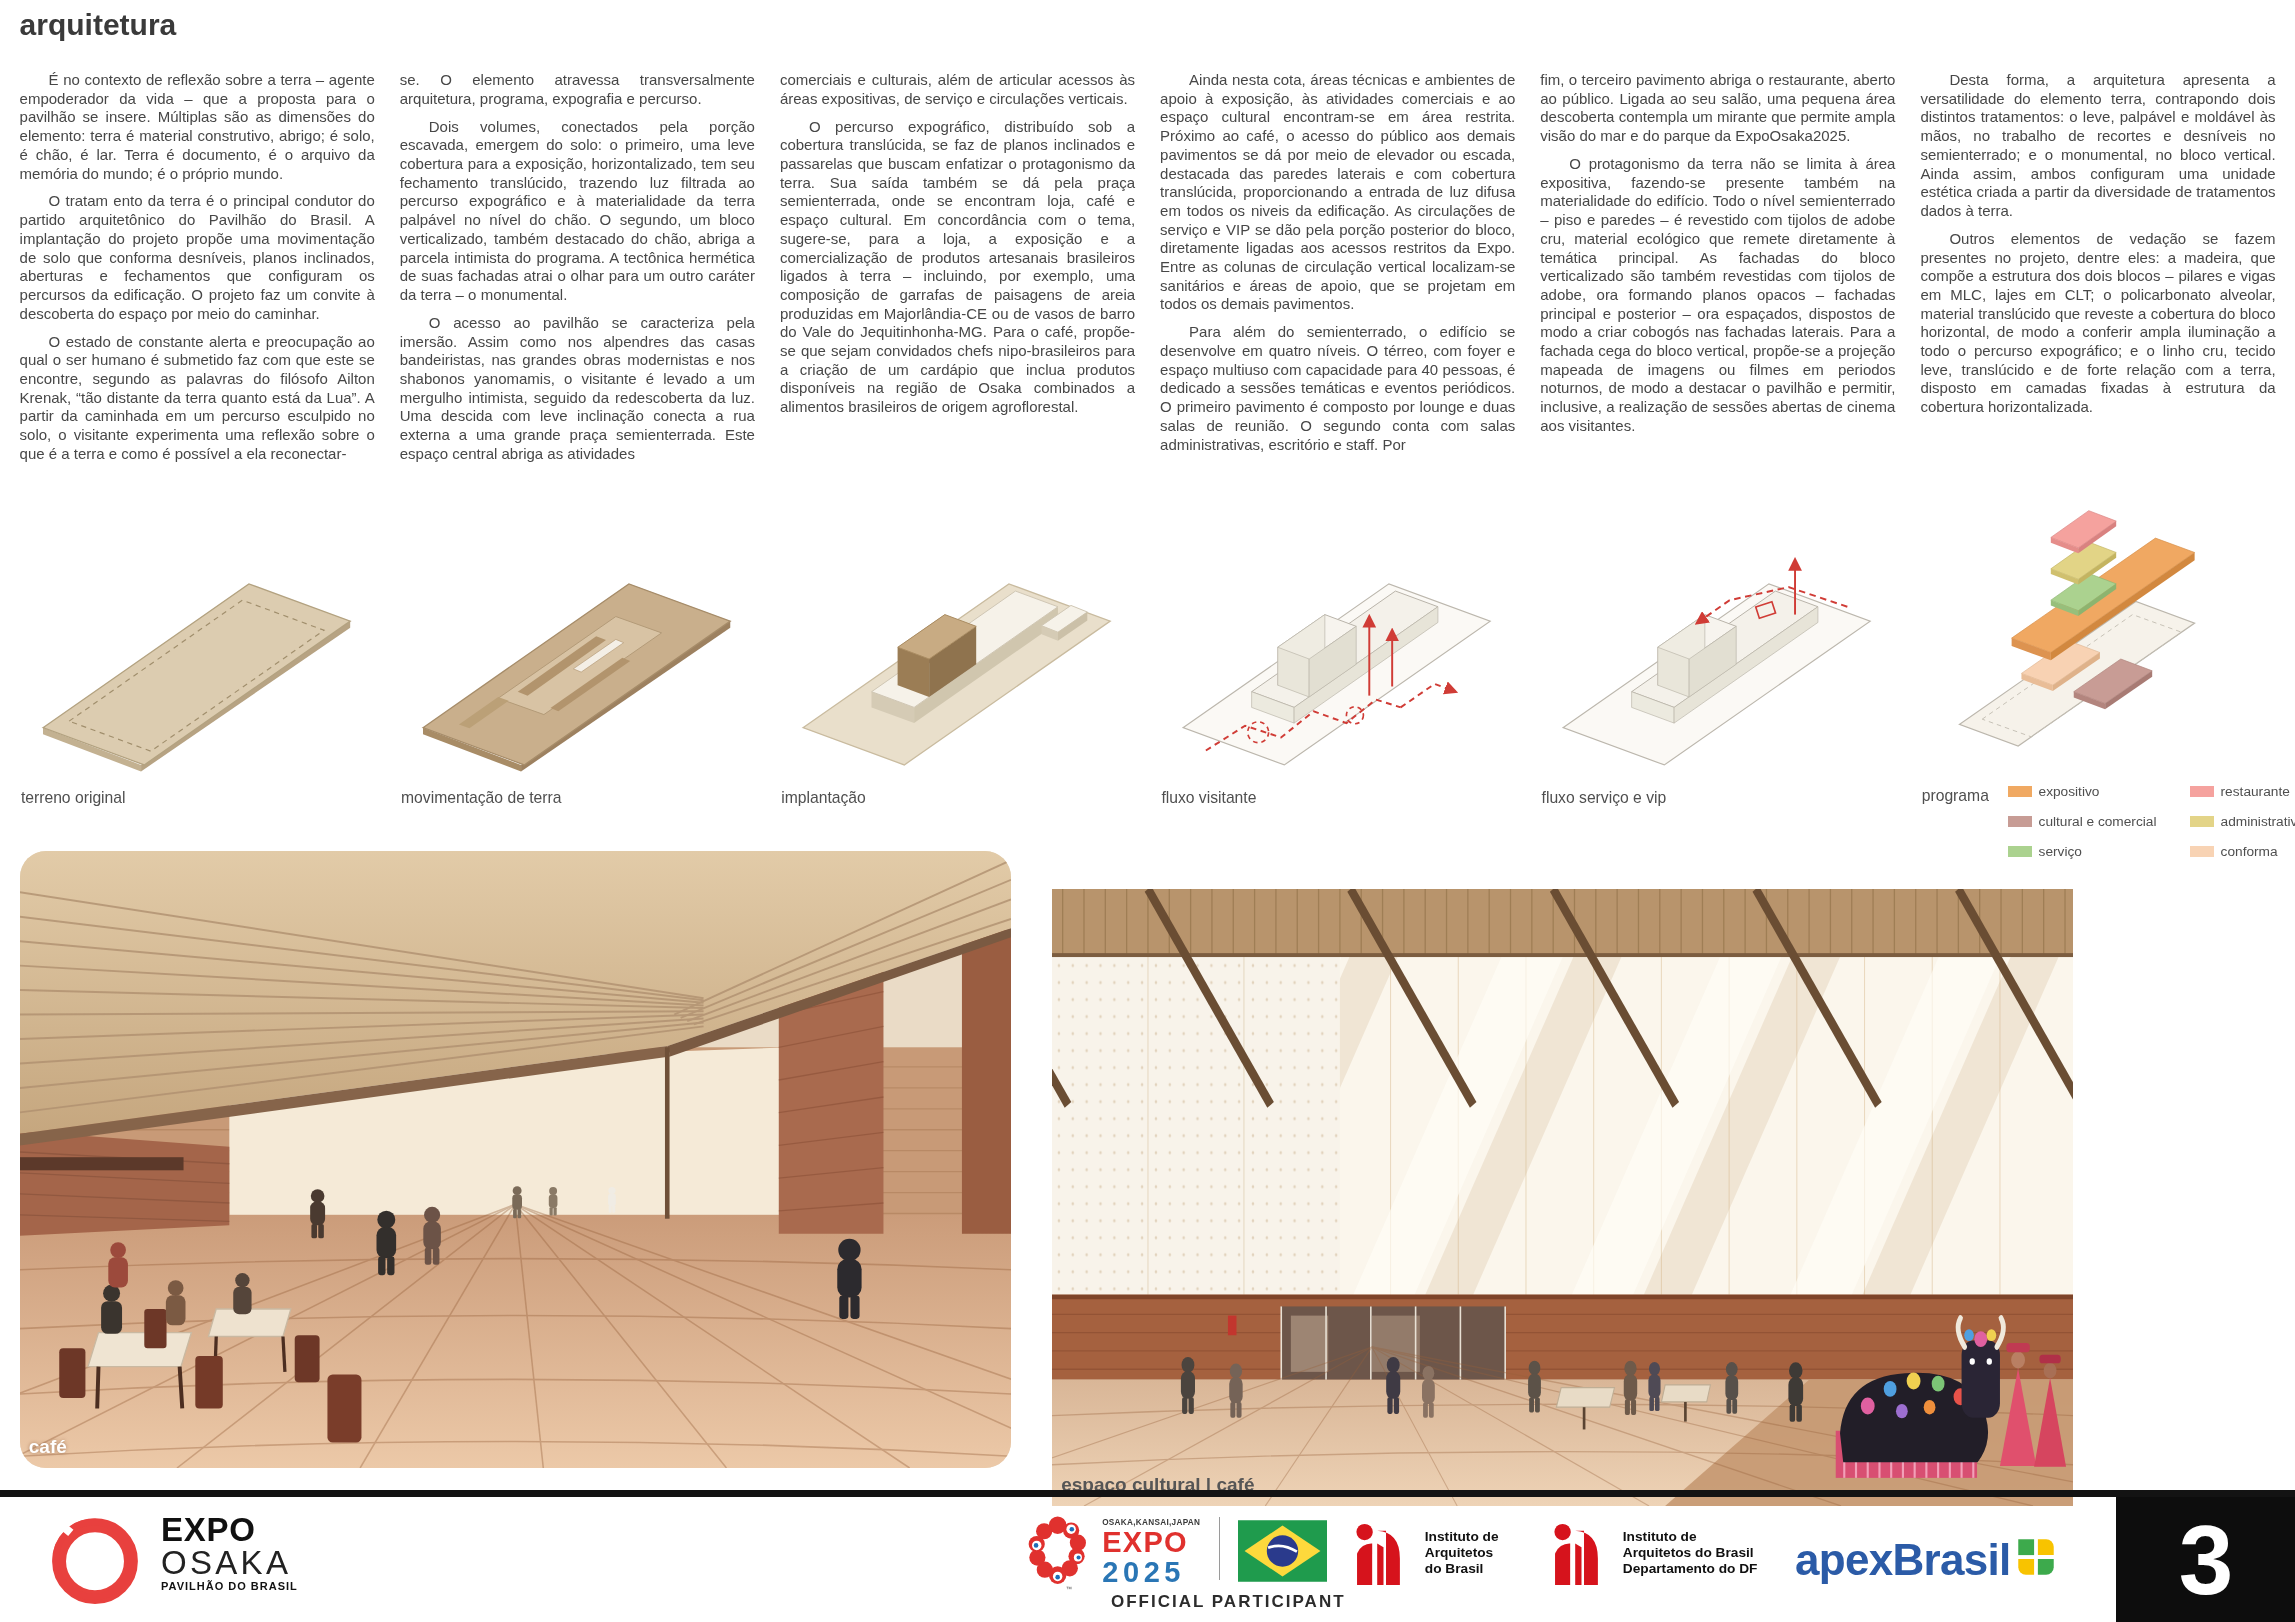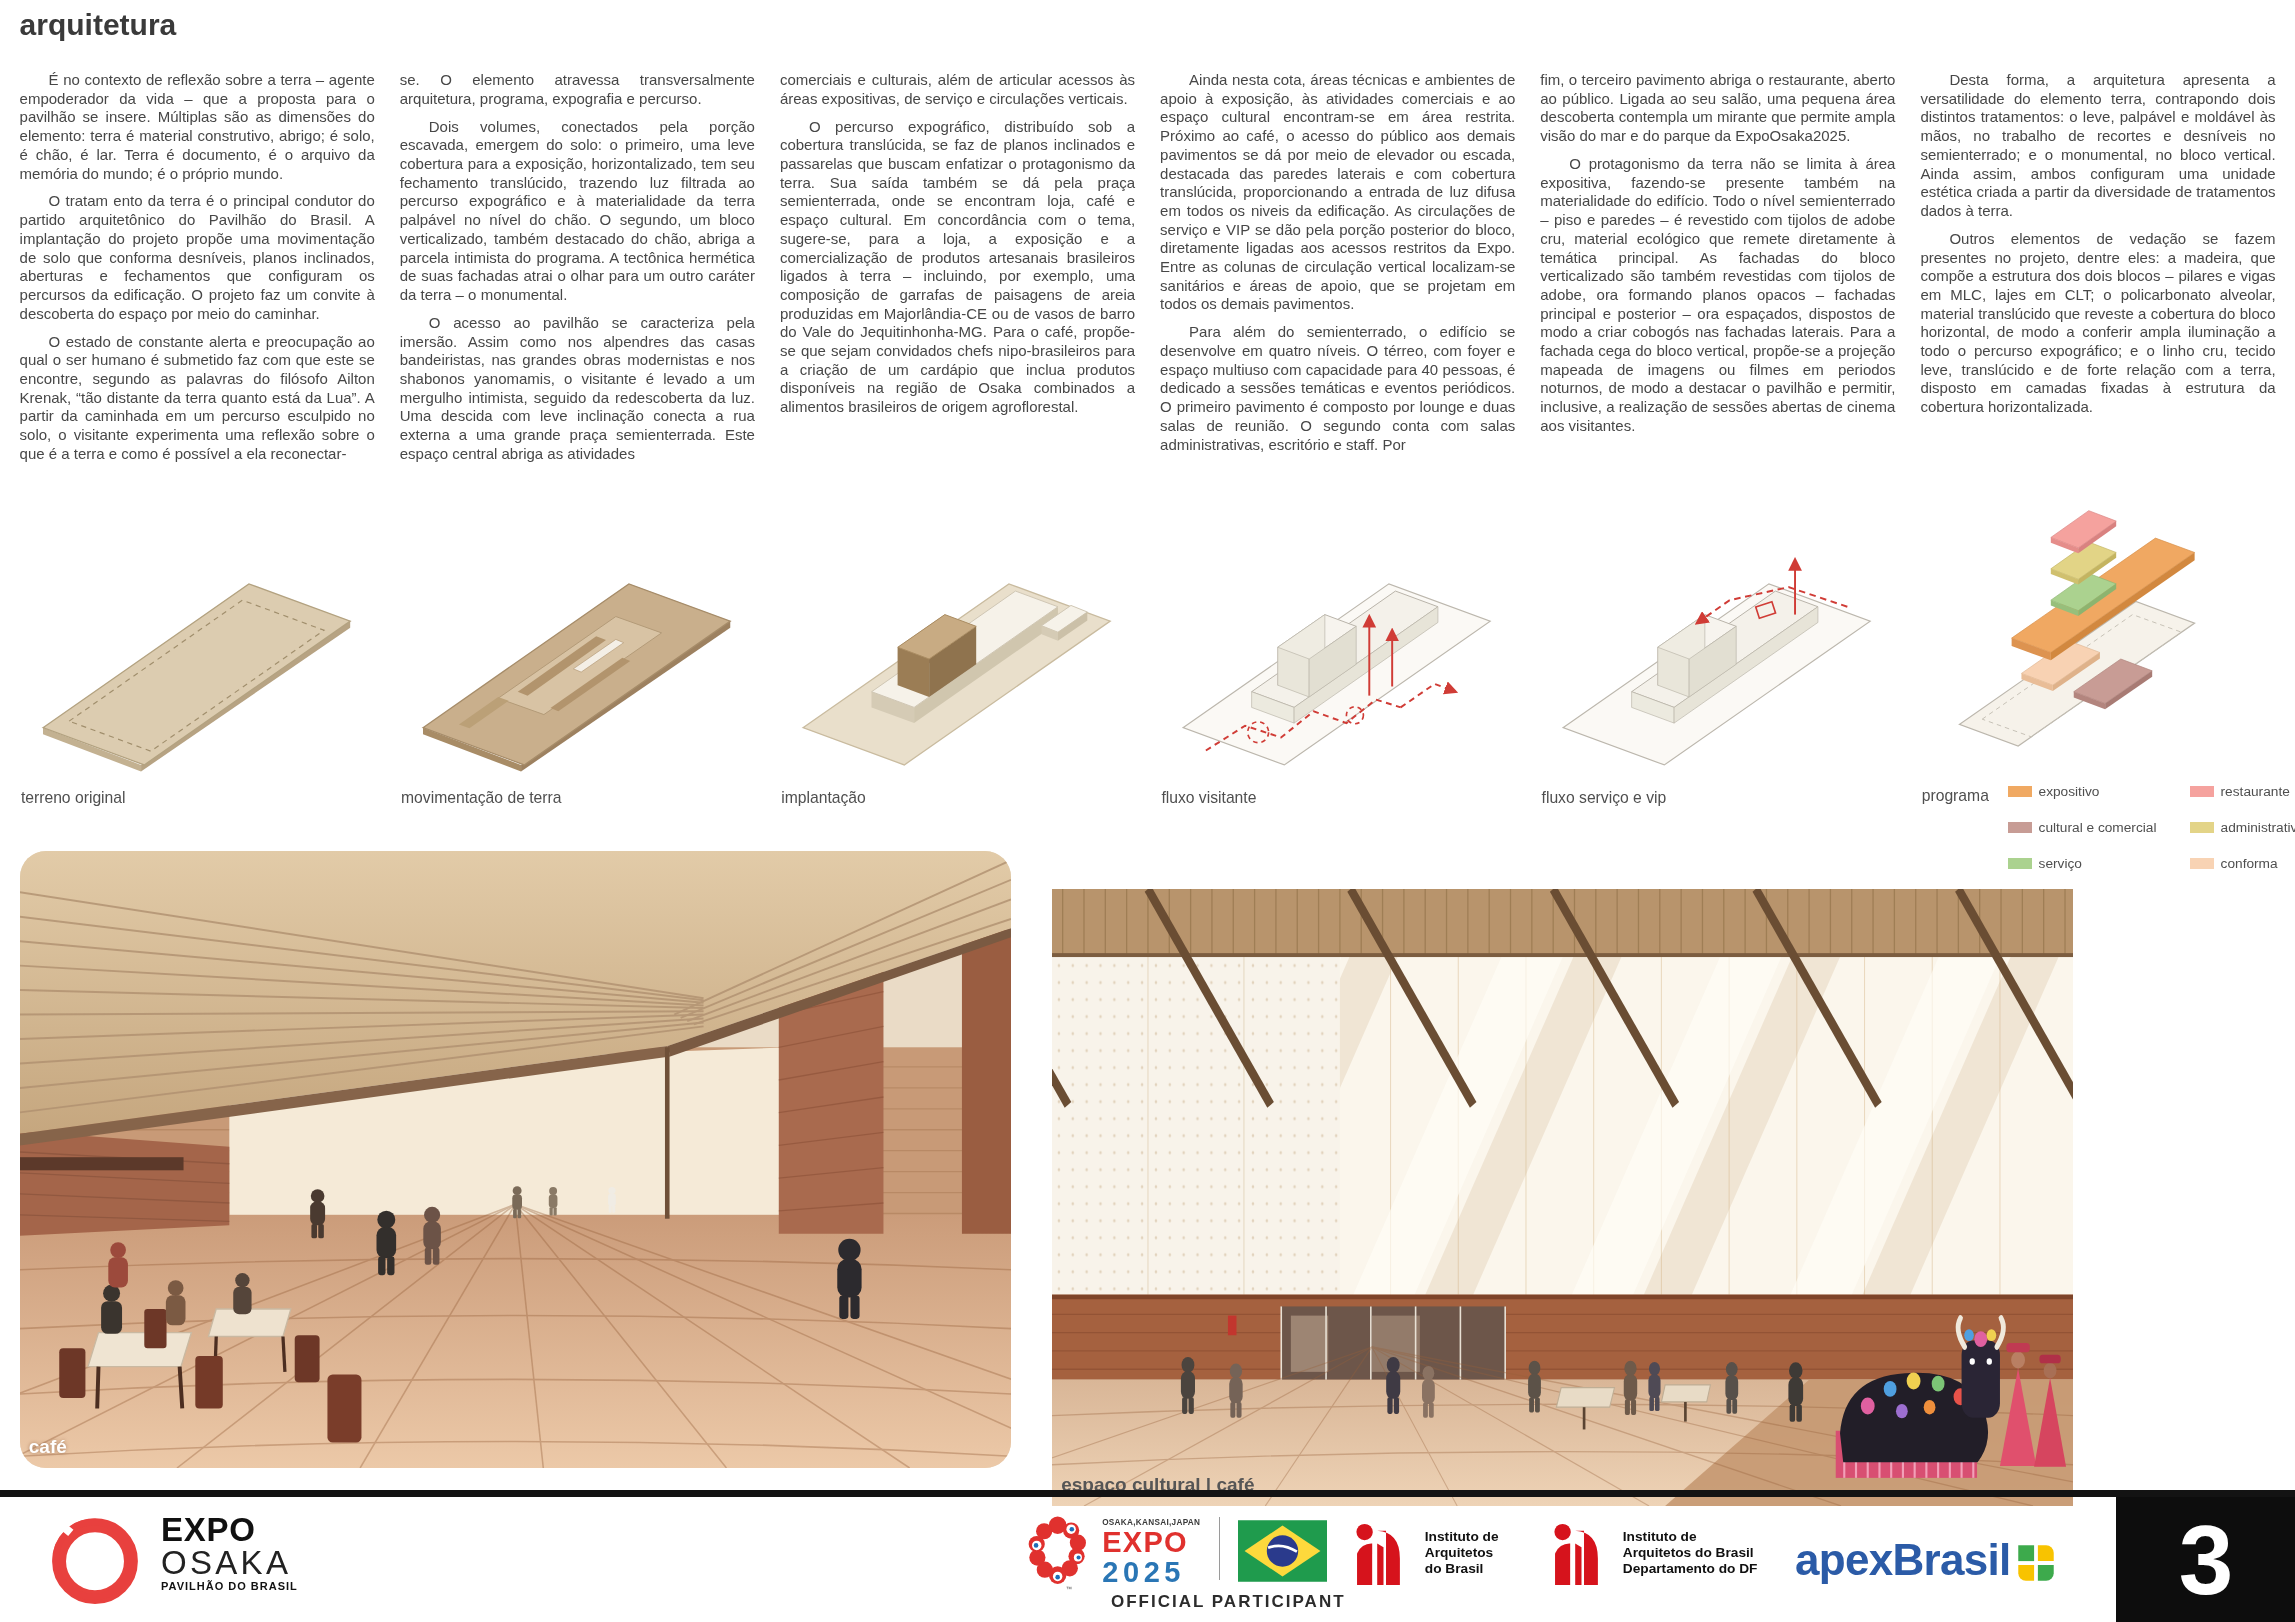--- a/index.html
+++ b/index.html
@@ -14,21 +14,21 @@
   .col p.cont{text-indent:0;}
   
   .diagrams{position:absolute;left:19.6px;top:476px;width:2256px;height:366px;
             display:grid;grid-template-columns:repeat(6,1fr);column-gap:25px;}
   .diag{position:relative;margin:0;height:366px;}
   .diag svg{display:block;width:100%;height:302px;}
   .diag figcaption, .diag .cap-label{position:absolute;top:313px;left:1.3px;font-size:15.7px;color:#4f4f4f;}
   .cap-row{position:absolute;top:308px;left:1.3px;display:flex;align-items:flex-start;}
   .cap-row .cap-label{position:static;margin-right:19.6px;padding-top:2.6px;}
   .legend{display:flex;gap:34px;}
-  .legend-col{display:flex;flex-direction:column;gap:21px;}
+  .legend-col{display:flex;flex-direction:column;gap:15px;}
   .legend-item{display:flex;align-items:center;gap:6.5px;font-size:13.7px;color:#4f4f4f;white-space:nowrap;}
   .legend-item .sw{display:inline-block;width:23.6px;height:11px;}
   
   .render{position:absolute;top:851px;height:617px;overflow:hidden;}
   .render svg{display:block;width:100%;height:100%;}
   .render-left{left:19.6px;width:991px;border-radius:26px;}
   .render-right{left:1052px;width:1021px;margin-top:38px;}
   .render .caption{position:absolute;left:9.2px;bottom:10.5px;font-size:19px;font-weight:bold;}
   .render-left .caption{color:#ffffff;text-shadow:0 0 3.9px rgba(120,70,40,.6);}
   .render-right .caption{color:#565656;}
@@ -44,21 +44,21 @@
   .e25-text{margin-left:9.2px;padding-top:5.2px;}
   .e25-region{font-size:8.2px;font-weight:bold;letter-spacing:0.3px;color:#3a3a3a;}
   .e25-expo{font-size:29px;font-weight:bold;letter-spacing:1.3px;line-height:30px;}
   .e25-year{font-size:29px;font-weight:bold;letter-spacing:4.6px;line-height:30px;}
   .e25-div{width:1.3px;height:63px;background:#9a9a9a;margin:3.9px 18.3px 0 18.3px;}
   .e25-official{position:absolute;left:1111px;top:1592px;font-size:17px;font-weight:bold;
                 letter-spacing:2px;color:#2c2c2c;}
   .f-iab1{left:1352px;top:1522px;}
   .f-iab2{left:1550px;top:1522px;}
   .iab-text{margin-left:9.8px;padding-top:6.5px;font-size:13.7px;line-height:16.4px;font-weight:bold;color:#101010;}
-  .f-apex{left:1795px;top:1538px;align-items:flex-end;}
+  .f-apex{left:1795px;top:1538px;align-items:flex-start;}
   .apex-word{font-size:44px;font-weight:bold;letter-spacing:-0.7px;line-height:44px;}
   .f-pagebox{position:absolute;left:2116px;top:1497px;width:180px;height:126px;background:#0d0d0d;
              display:flex;align-items:center;justify-content:center;}
   .f-pagebox .num{color:#ffffff;font-size:98px;font-weight:bold;}
 </style>
 </head>
 <body>
 
 <div class="page">
 

